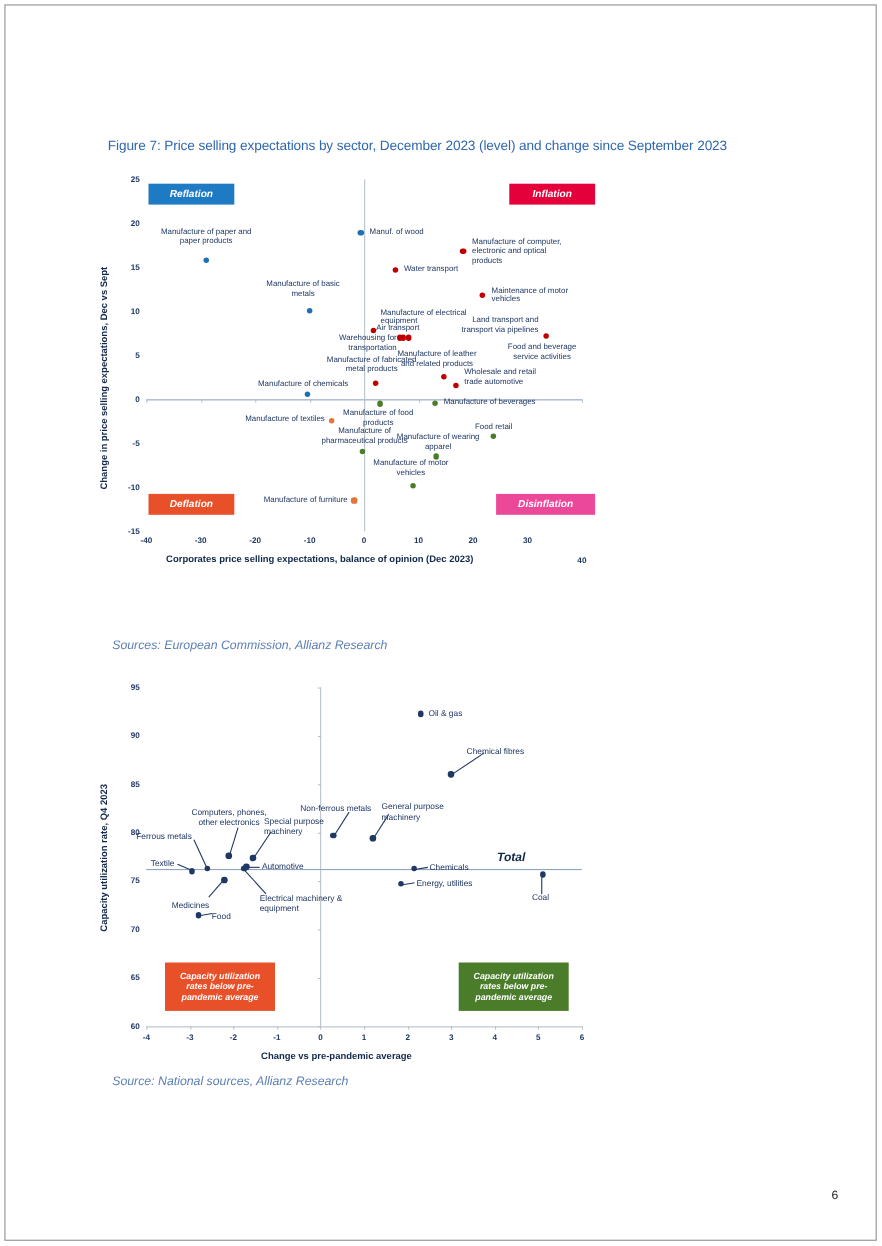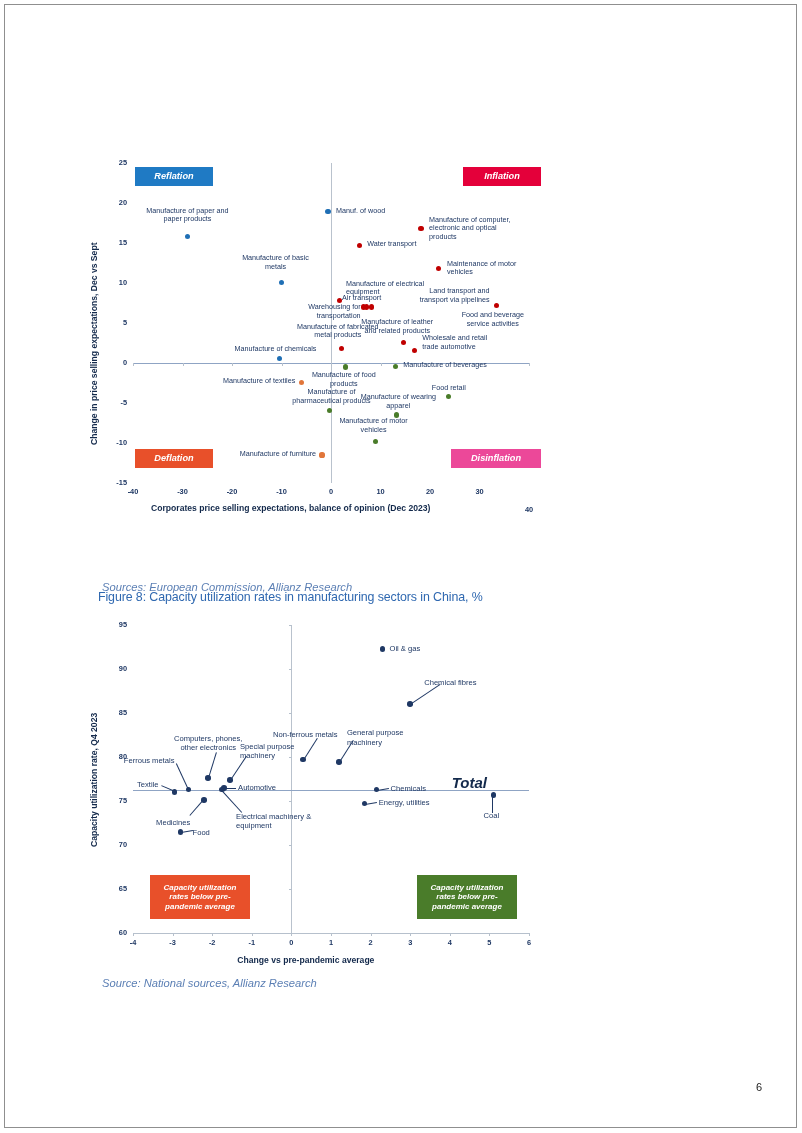--- a/index.html
+++ b/index.html
@@ -48,31 +48,32 @@
   }
   .quadbox{
     position:absolute;color:#fff;font-style:italic;font-weight:bold;
     font-size:9.2px;display:flex;align-items:center;justify-content:center;
     text-align:center;line-height:1.2;box-sizing:border-box;padding:2px 4px;
   }
   .vzero{position:absolute;width:1px;background:#b9c2cd;}
   .hzero{position:absolute;height:1px;background:#8fa4c4;}
   .leader{position:absolute;background:#1f3864;transform-origin:0 0;height:1px;}
   .total-lbl{
-    position:absolute;font-size:15px;font-style:italic;font-weight:bold;
+    position:absolute;font-size:11px;font-style:italic;font-weight:bold;
     color:#13294b;
     text-align:center;
   }
   .tickmark{position:absolute;background:#b6c0cc;}
 </style>
 </head>
 <body>
 
 <div class="page">
 
+  <div class="fig-title" style="left:93px;top:120px;">Figure 7: Price selling expectations by sector, December 2023 (level) and change since September 2023</div>
 
   <div class="chart" id="chart7" style="left:93px;top:150px;width:620px;height:360px;">
     <div class="plot" id="plot7">
         <div class="hzero" style="left:35px;top:208px;width:396px;"></div>
         <div class="vzero" style="left:233px;top:8px;height:320px;"></div>
         <div class="tickmark" style="left:35px;top:208px;width:1px;height:3px;"></div>
         <div class="tickmark" style="left:84.5px;top:208px;width:1px;height:3px;"></div>
         <div class="tickmark" style="left:134px;top:208px;width:1px;height:3px;"></div>
         <div class="tickmark" style="left:183.5px;top:208px;width:1px;height:3px;"></div>
         <div class="tickmark" style="left:233px;top:208px;width:1px;height:3px;"></div>
@@ -164,21 +165,20 @@
         <div class="dlabel" style="left:245.34000000000003px;top:238px;width:110px;text-align:center;">Manufacture of wearing
 apparel</div>
         <div class="dot" style="left:274.95px;top:283.79999999999995px;width:5.2px;height:5.2px;background:#4a7c2a;" title="Manufacture of motor vehicles"></div>
         <div class="dlabel" style="left:224.55px;top:262.4px;width:102px;text-align:center;">Manufacture of motor
 vehicles</div>
       </div>
   </div>
 
   <div class="fig-source" style="left:97px;top:528px;margin-top:48px;">Sources: European Commission, Allianz Research</div>
 
-  <div class="fig-title" style="left:93px;top:585px;">Figure 8: Capacity utilization rates in manufacturing sectors in China, %</div>
 
   <div class="chart" id="chart8" style="left:93px;top:612px;width:620px;height:350px;">
     <div class="plot" id="plot8">
         <div class="vzero" style="left:193.4px;top:8px;height:308px;"></div>
         <div class="hzero" style="left:35px;top:316px;width:396px;background:#b6c0cc;"></div>
         <div class="hzero" style="left:35px;top:172.56000000000003px;width:396px;background:#8fa4c4;"></div>
         <div class="total-lbl" style="left:353.78000000000003px;top:156.56000000000003px;">Total</div>
         <div class="tickmark" style="left:35px;top:316px;width:1px;height:3px;"></div>
         <div class="tickmark" style="left:74.6px;top:316px;width:1px;height:3px;"></div>
         <div class="tickmark" style="left:114.2px;top:316px;width:1px;height:3px;"></div>

